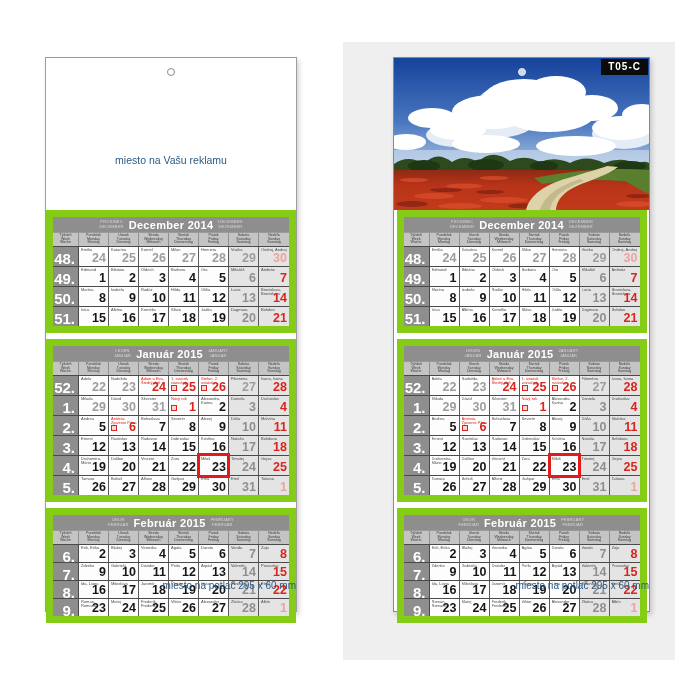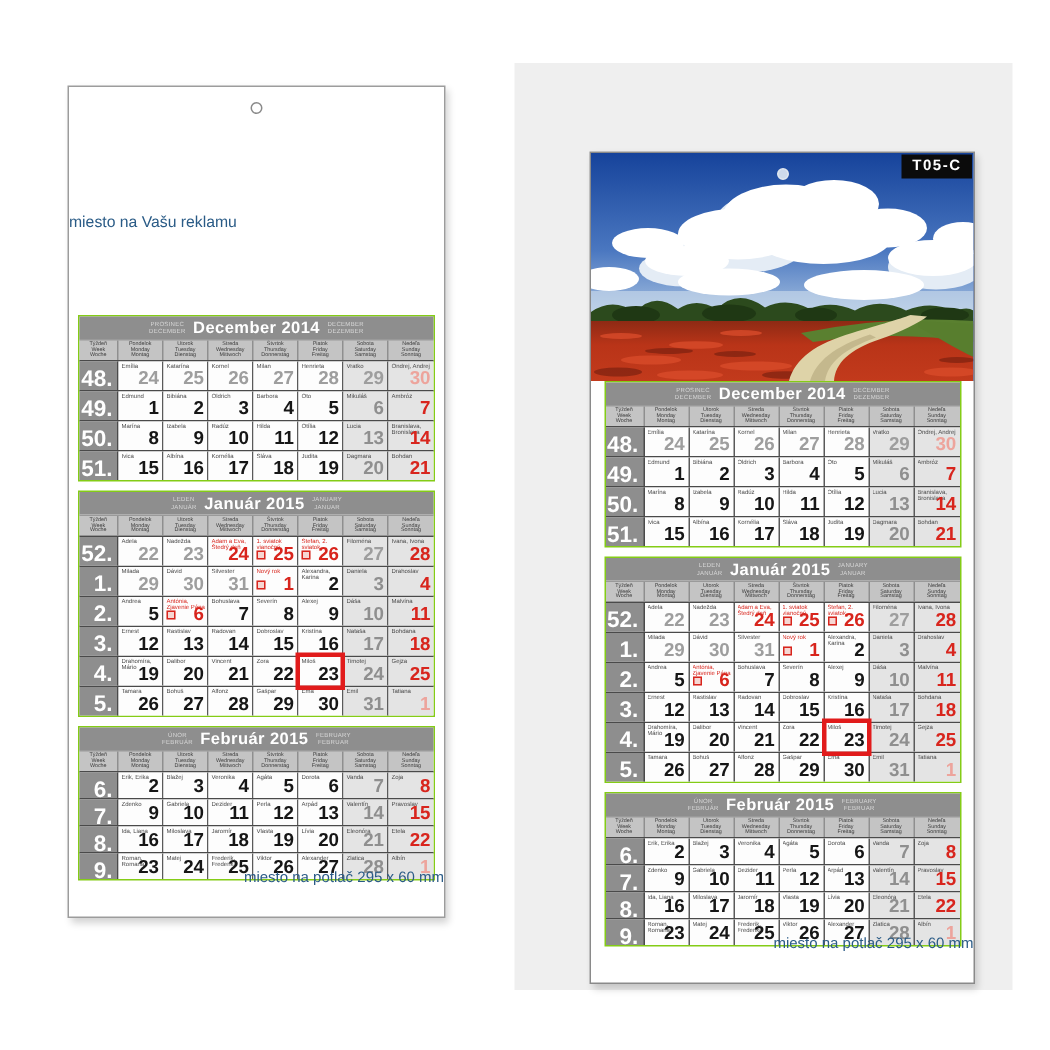--- a/index.html
+++ b/index.html
@@ -1,32 +1,32 @@
 <!DOCTYPE html>
 <html style="--red: #d8251d; --hdr: #8e8e8e; --blue: #2a5b86;"><head>
 <meta charset="utf-8">
 <style>
   html,body{margin:0;padding:0;width:700px;height:700px;background:#ffffff;overflow:hidden;
     font-family:"Liberation Sans", sans-serif;}
   .backdrop{position:absolute;left:343px;top:42px;width:332px;height:618px;background:#efefef;}
   .panel{position:absolute;top:57px;height:553px;background:#fff;border:1px solid #9c9c9c;
     box-shadow:2px 3px 5px rgba(0,0,0,0.18);}
   .panel.left{left:45px;width:250px;}
-  .panel.right{left:393px;width:255px;border-color:#8a8a8a;margin-top:44px;}
+  .panel.right{left:393px;width:255px;border-color:#8a8a8a;}
   .hole{position:absolute;top:10px;left:50%;margin-left:-4px;width:6px;height:6px;border-radius:50%;
     border:1px solid #8a8a8a;background:#ffffff;z-index:5;}
   .panel.right .hole{border-color:#e2e8ef;background:rgba(235,242,248,0.85);}
-  .ad{position:absolute;top:0;left:0;right:0;height:152px;color:var(--blue);
+  .ad{position:absolute;top:12px;left:0;right:0;height:152px;text-align:center;color:var(--blue);
     font-size:10.5px;padding-top:82px;box-sizing:border-box;line-height:16px;}
   .photo{position:absolute;top:0;left:0;right:0;height:152px;overflow:hidden;background:#204a9a;}
   .photo svg{display:block;width:100%;height:100%;}
   .badge{position:absolute;top:1px;right:1px;background:#0b0b0b;color:#fff;font-weight:bold;
     font-size:10px;letter-spacing:1px;padding:2px 7px 3px 7px;z-index:6;}
   .cal{position:absolute;top:152px;left:0;right:0;}
-  .month{width:236px;margin:0 auto 6px auto;border:1px solid #84cc16;background:#fff;}
+  .month{width:236px;margin:0 auto 6px auto;border:7px solid #84cc16;background:#fff;}
   .mhead{height:15px;background:var(--hdr);display:flex;align-items:center;justify-content:center;gap:5px;}
   .mside{font-size:4px;line-height:4.2px;color:#d8d8d8;text-transform:uppercase;text-align:center;
     letter-spacing:.2px;}
   .mtitle{font-size:11px;font-weight:bold;color:#ffffff;letter-spacing:.3px;white-space:nowrap;}
   .dhrow{height:13px;background:#c4c4c4;display:flex;border-top:1px solid #9a9a9a;}
   .dhc{box-sizing:border-box;border-right:1px solid #8f8f8f;display:flex;flex-direction:column;
     align-items:center;justify-content:center;overflow:hidden;}
   .dhc div{font-size:3.6px;line-height:3.9px;color:#3c3c3c;white-space:nowrap;}
   .dhc:last-child{border-right:none;}
   .wcol{width:26px;} .dcol{width:30px;}

